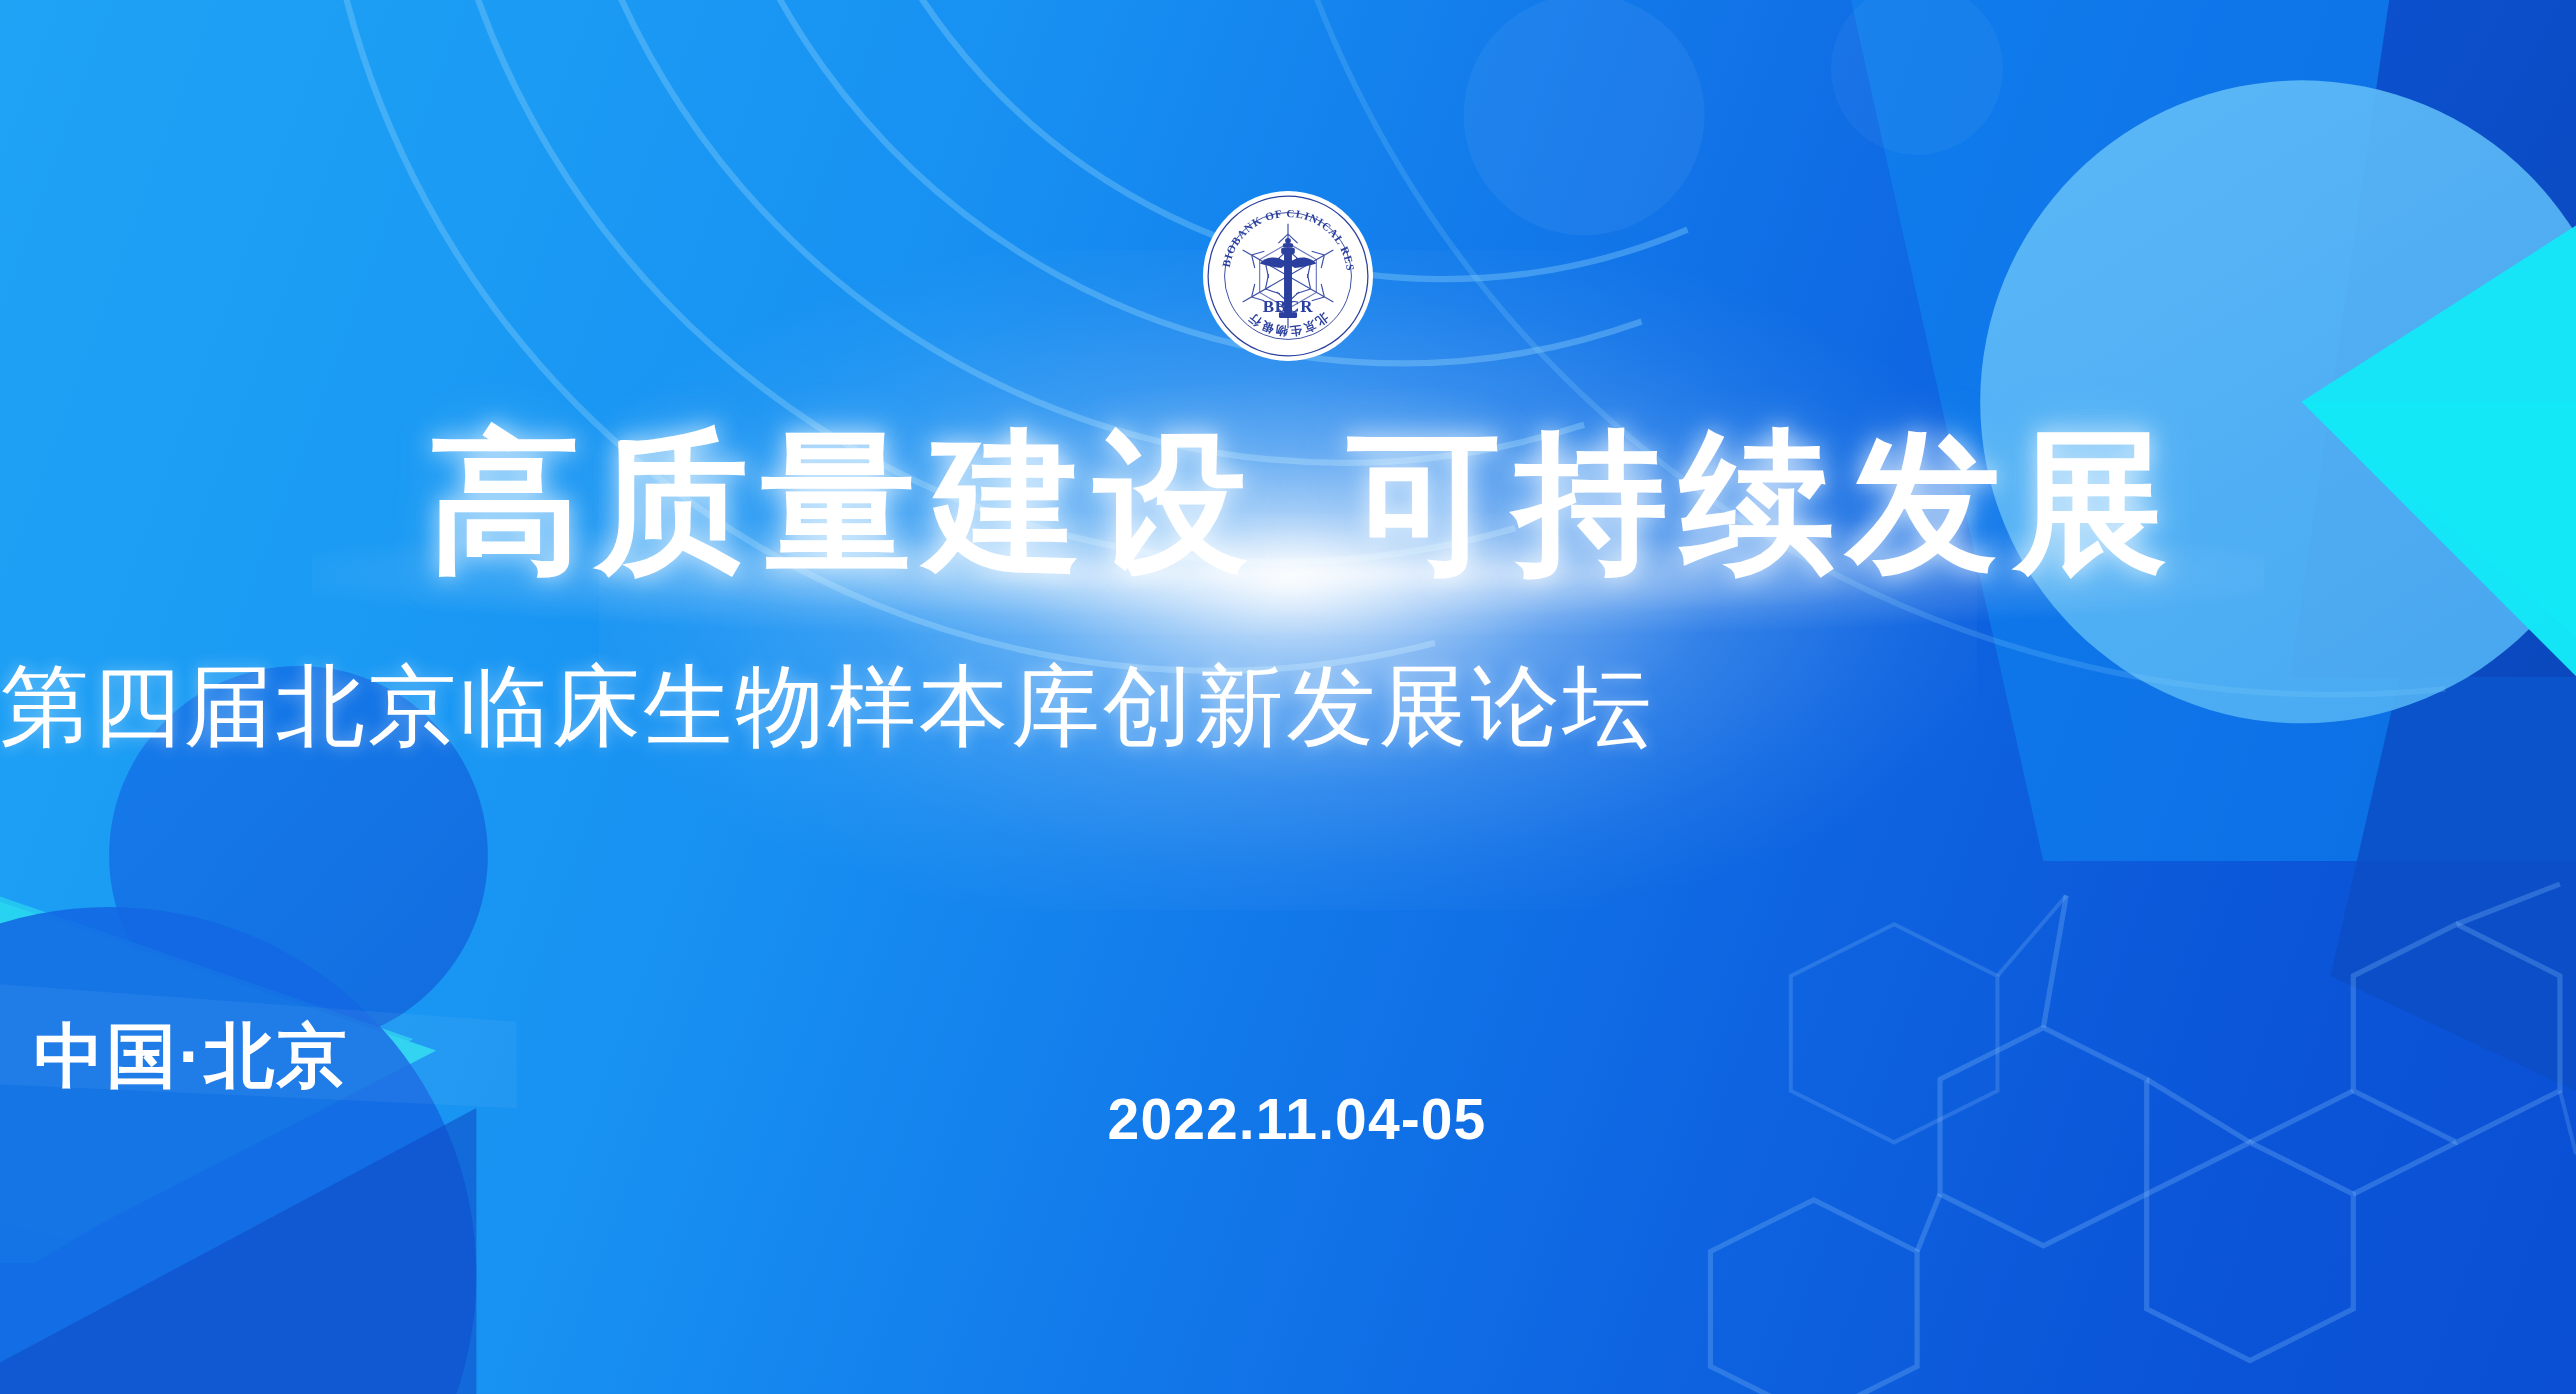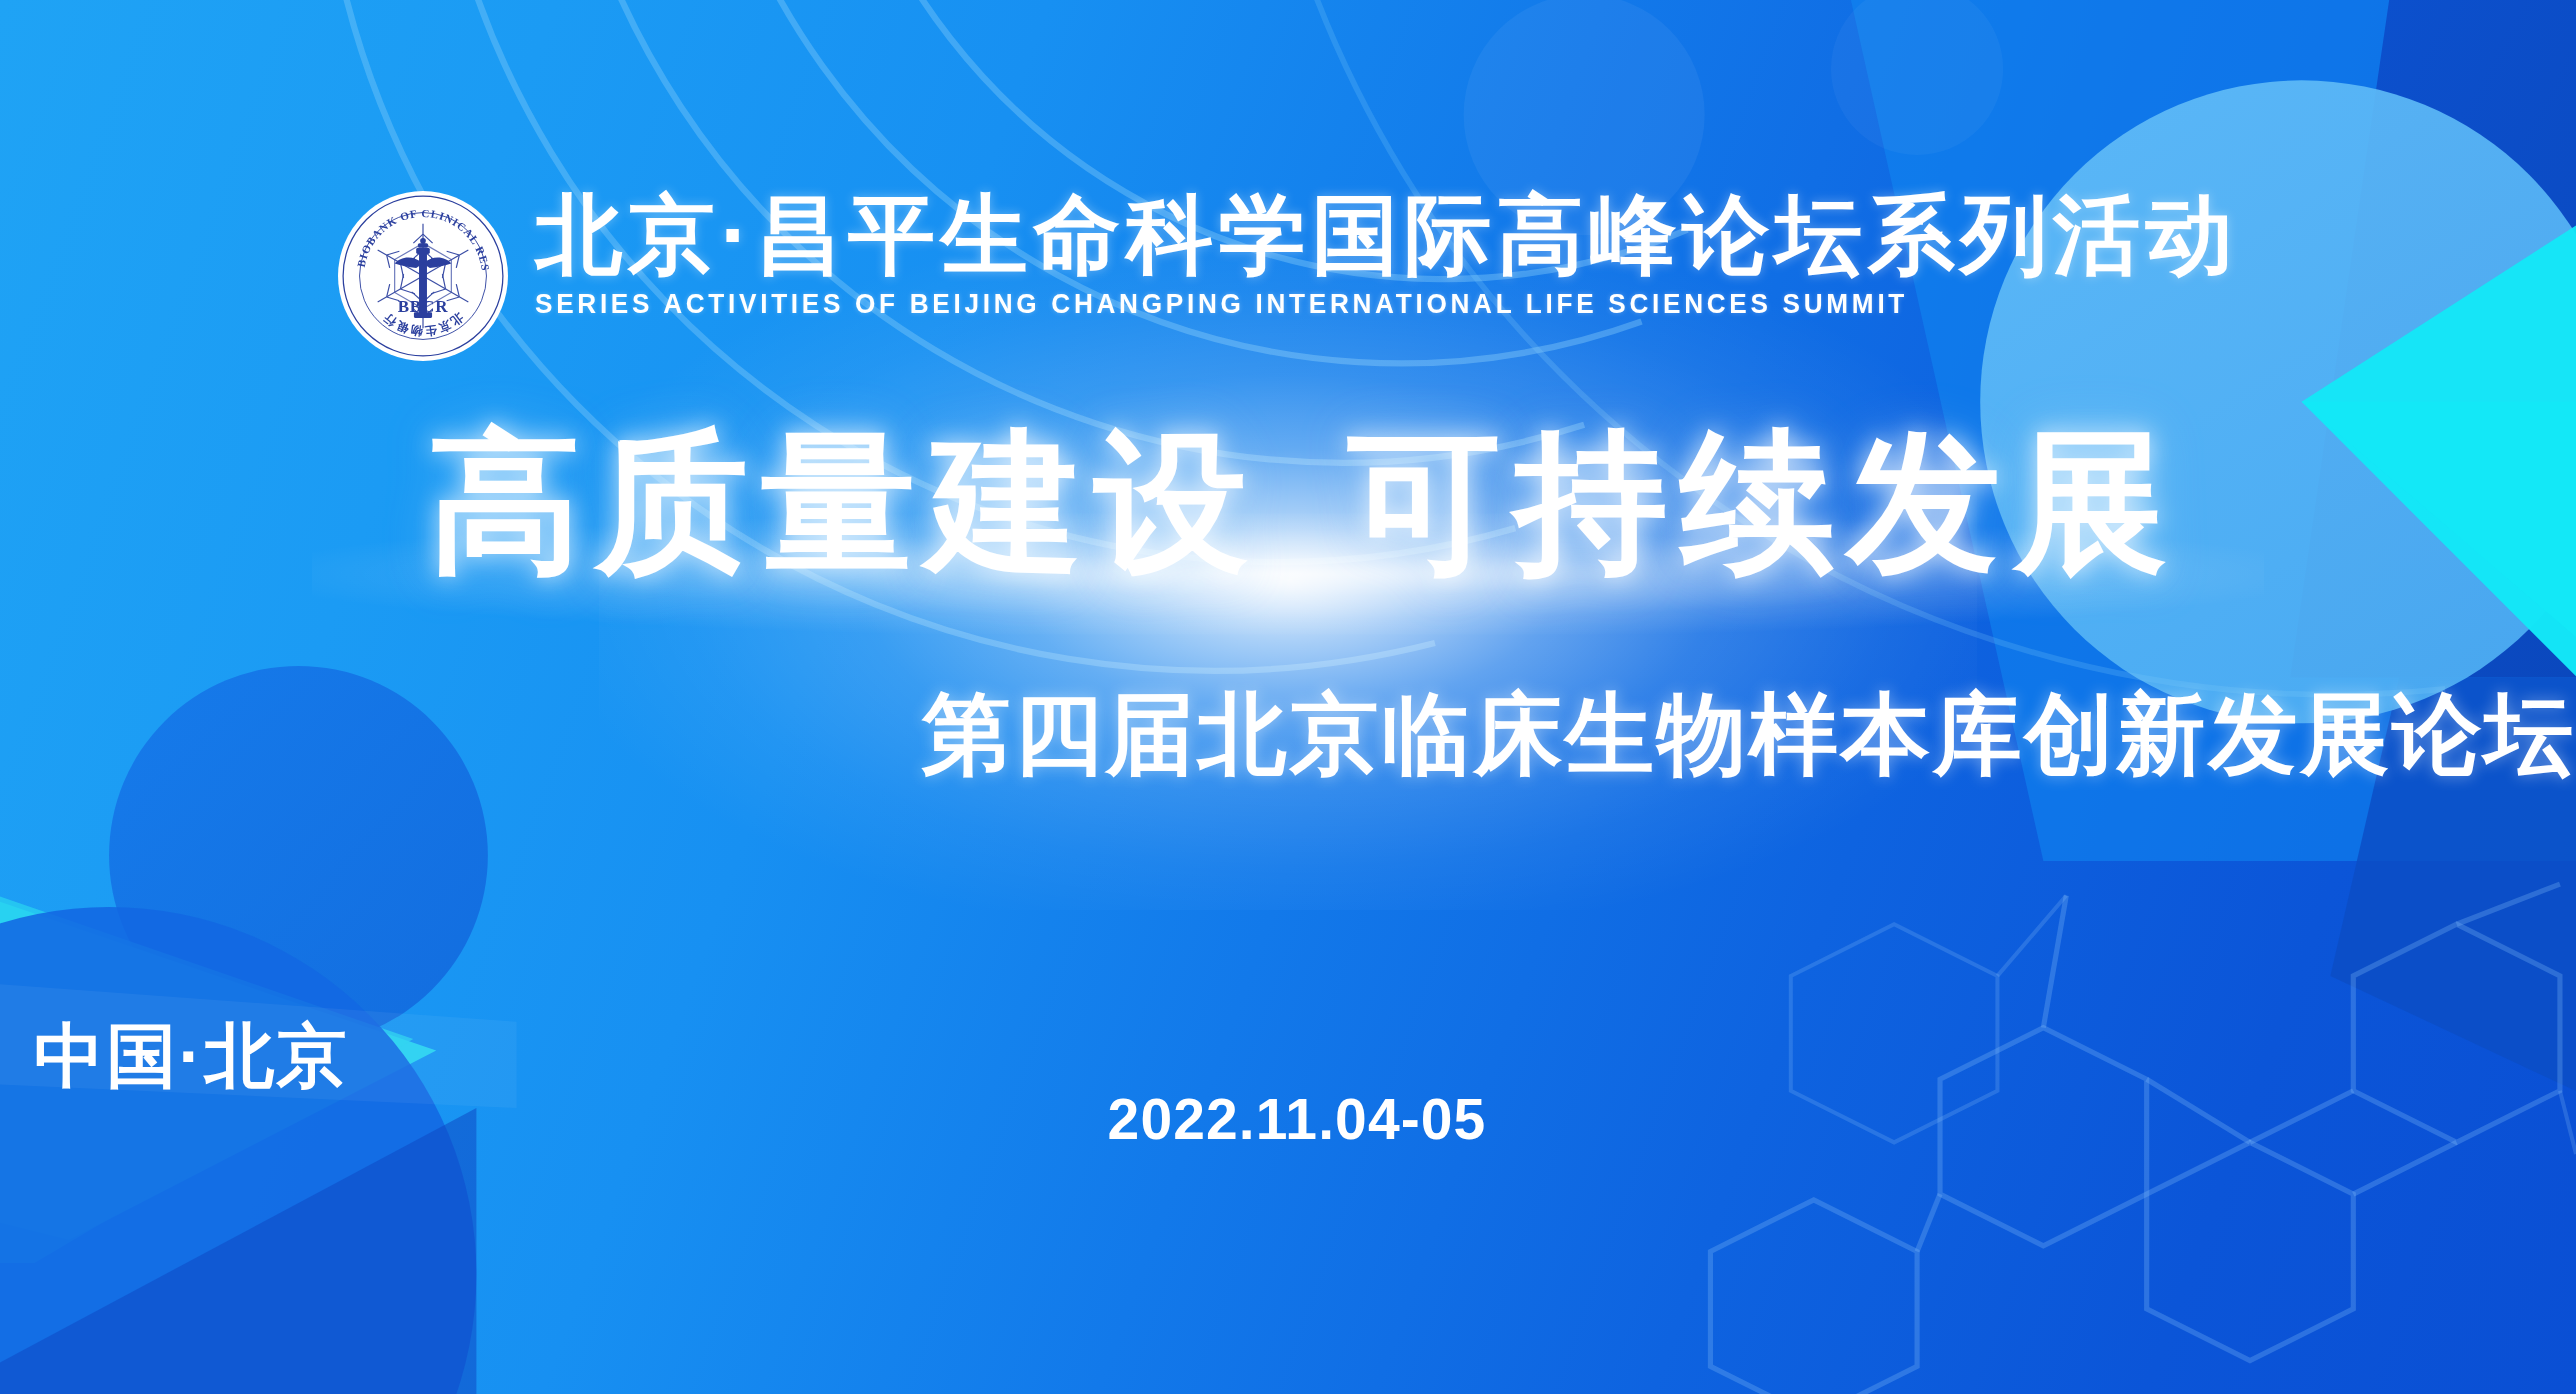--- a/index.html
+++ b/index.html
@@ -130,26 +130,26 @@
     text-shadow:
       0 0 23px rgba(255,255,255,0.75),
       0 0 52px rgba(180,225,255,0.45);
     padding-left: 16px;
   }
   .headline .gap { display: inline-block; width: 86px; }
 
   
   .sub1 {
     position: absolute;
-    top: 687px;
-    left: 0;
-    width: 100%;
-    text-align: right;
+    top: 659px;
+    left: 0;
+    width: 100%;
+    text-align: left;
     font-size: 89px;
-    font-weight: 700;
+    font-weight: 400;
     color: #ffffff;
     letter-spacing: 2.9px;
     line-height: 1.06;
     white-space: nowrap;
     text-shadow: 0 0 15px rgba(255,255,255,0.42);
   }
   
   .sub2 {
     position: absolute;
     top: 785px;
@@ -350,24 +350,20 @@
           <text font-family="'Liberation Serif','DejaVu Serif',serif" font-size="19.5" font-weight="700" fill="#2b3f9e" letter-spacing="1.6">
             <textPath href="#arcTop" startOffset="50%" text-anchor="middle">BEIJING BIOBANK OF CLINICAL RESOURCES</textPath>
           </text>
 
           <text font-family="'DejaVu Sans','Liberation Sans',sans-serif" font-size="21" font-weight="700" fill="#2b3f9e" letter-spacing="2.5">
             <textPath href="#arcBottomCn" startOffset="50%" text-anchor="middle">北京生物银行</textPath>
           </text>
         </svg>
       </div>
 
-      <div class="org-block">
-        <div class="org-cn">北京·昌平生命科学国际高峰论坛系列活动</div>
-        <div class="org-en">SERIES ACTIVITIES OF BEIJING CHANGPING INTERNATIONAL LIFE SCIENCES SUMMIT</div>
-      </div>
     </div>
 
     <div class="headline">
       <span>高质量建设</span><span class="gap"></span><span>可持续发展</span>
     </div>
 
     <div class="sub1">第四届北京临床生物样本库创新发展论坛</div>
 
 
     <div class="venue">中国·北京</div>

